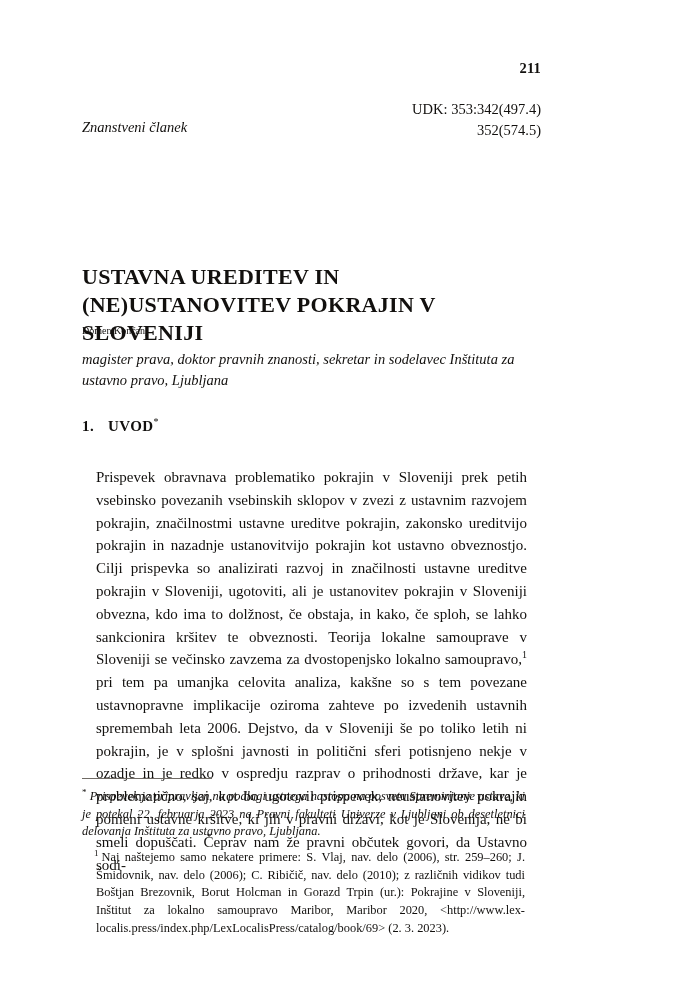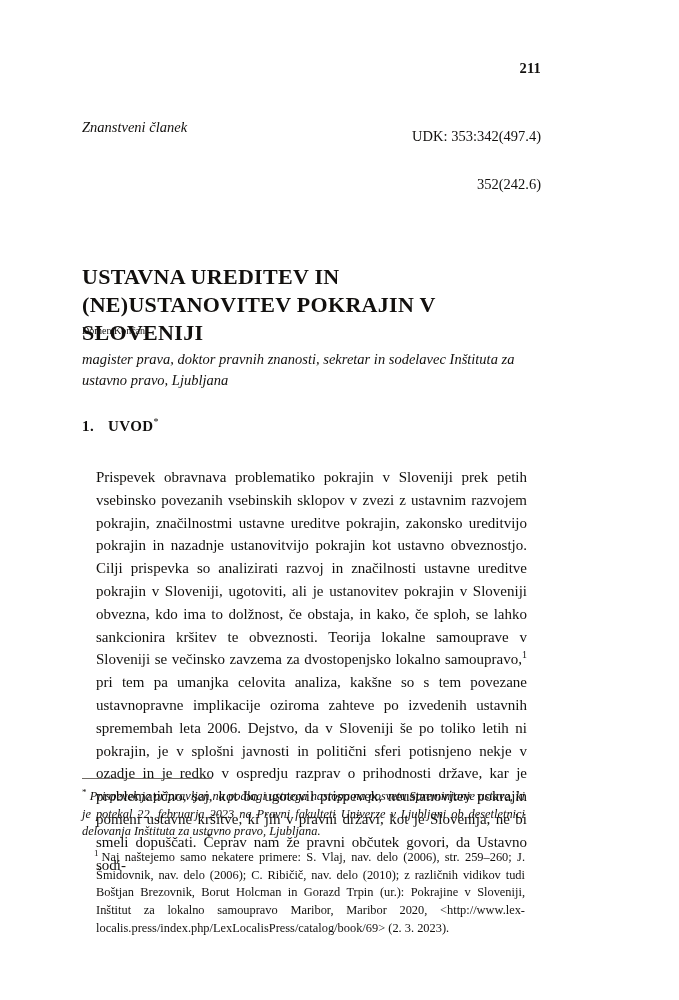--- a/index.html
+++ b/index.html
@@ -44,21 +44,20 @@
     font-size: 14.5px;
     margin-top: 20px;
   }
   .udk {
     text-align: right;
     font-size: 14.5px;
     line-height: 1.45;
   }
   .udk div {
     white-space: nowrap;
-    margin-top: 27px;
   }
   .title {
     position: absolute;
     top: 248px;
     left: 82px;
     right: 82px;
     font-size: 22px;
     font-weight: bold;
     line-height: 1.28;
     letter-spacing: 0.3px;
@@ -174,21 +173,21 @@
 <body>
 
 <div class="page">
 
   <div class="page-number">211</div>
 
   <div class="header-row">
     <div class="article-type">Znanstveni članek</div>
     <div class="udk">
       <div>UDK: 353:342(497.4)</div>
-      <div>352(242.6)</div>
+      <div>352(574.5)</div>
     </div>
   </div>
 
   <h1 class="title">USTAVNA UREDITEV IN (NE)USTANOVITEV POKRAJIN V SLOVENIJI</h1>
 
   <div class="author">Domen Končan,</div>
   <div class="affiliation">magister prava, doktor pravnih znanosti, sekretar in sodelavec Inštituta za ustavno pravo, Ljubljana</div>
 
   <div class="section-heading">
     <span class="num">1.</span><span>UVOD</span><sup>*</sup>

